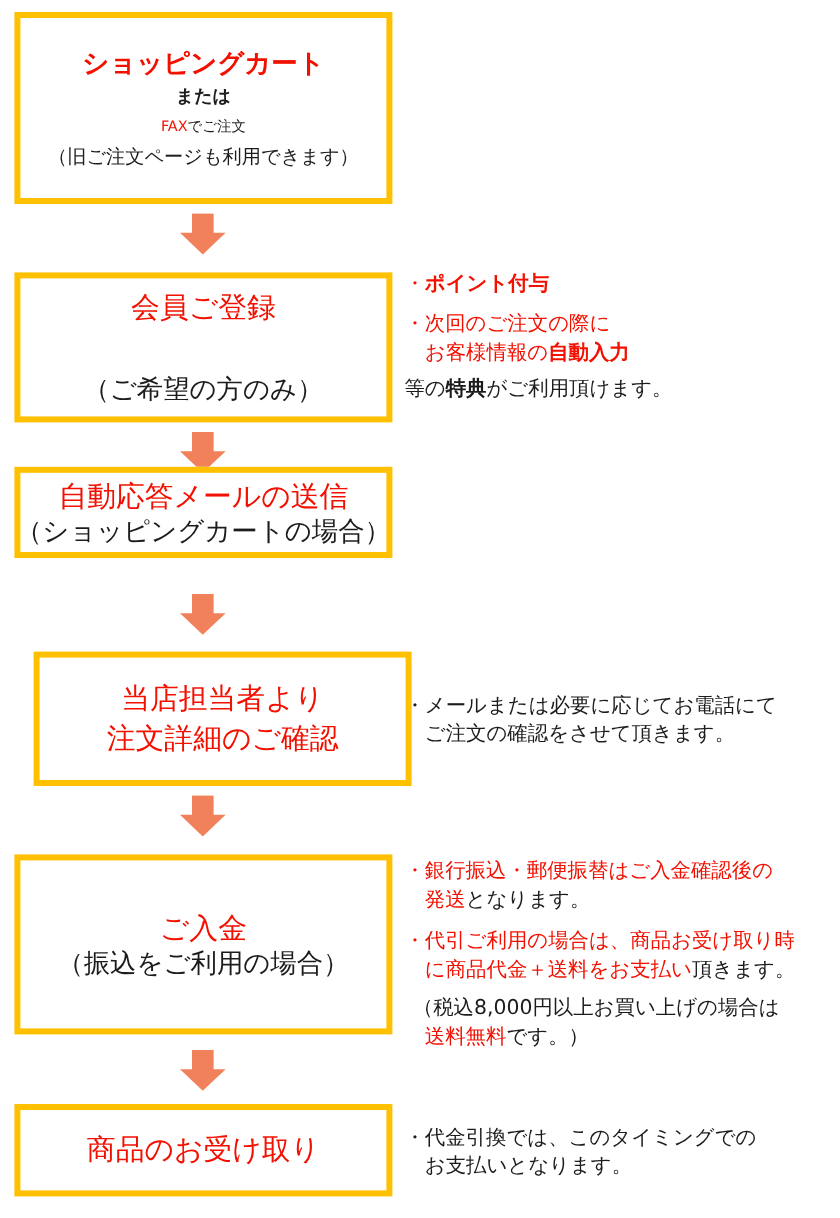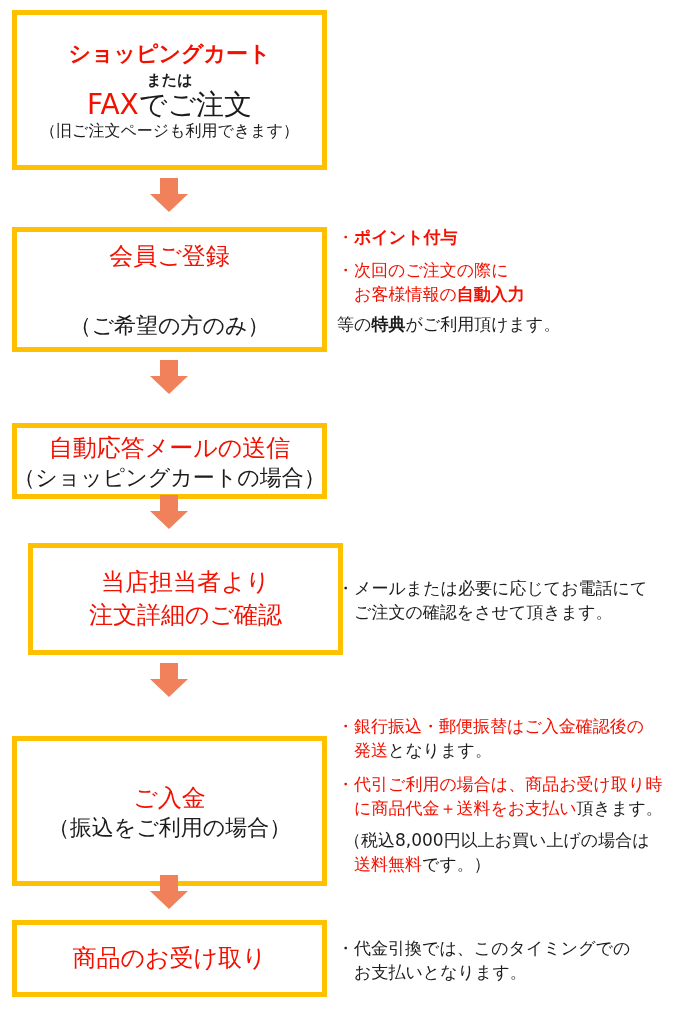--- a/index.html
+++ b/index.html
@@ -12,21 +12,21 @@
     position:absolute; left:12px; width:315px; box-sizing:border-box;
     border:5px solid var(--border); background:#ffffff;
     display:flex; flex-direction:column; align-items:center; justify-content:center;
     text-align:center;
   }
   .box-line { color:var(--ink); white-space:nowrap; }
   .box-line span.red, .note-line span.red { color:var(--red); }
   .box-line span.bold, .note-line span.bold { font-weight:bold; }
   .t-xl   { font-size:24px; line-height:33px; }
   .t-xl-b { font-size:22px; line-height:30px; font-weight:bold; }
-  .t-lg   { font-size:28px; line-height:28px; }
+  .t-lg   { font-size:12px; line-height:28px; }
   .t-md   { font-size:22px; line-height:26px; }
   .t-md-b { font-size:15px; line-height:22px; font-weight:bold; }
   .t-sm   { font-size:16px; line-height:23px; }
   .arrow { position:absolute; left:150px; width:38px; height:34px; }
   .arrow .stem {
     position:absolute; left:10px; top:0; width:18px; height:17px;
     background:var(--arrow);
   }
   .arrow .head {
     position:absolute; left:0; top:16px; width:0; height:0;
@@ -60,41 +60,41 @@
     <div class="arrow" style="top: 360px;">
       <div class="stem"></div>
       <div class="head"></div>
     </div>
     <div class="note" style="top: 216px;">
       <div class="note-line" style="margin-top: 9px;"><span class="red">・</span><span class="red bold">ポイント付与</span></div>
       <div class="note-line" style="margin-top: 9px;"><span class="red">・次回のご注文の際に</span></div>
       <div class="note-line" style="padding-left: 17px;"><span class="red">お客様情報の</span><span class="red bold">自動入力</span></div>
       <div class="note-line" style="margin-top: 6px;"><span>等の</span><span class="bold">特典</span><span>がご利用頂けます。</span></div>
     </div>
-    <div class="flow-box" style="top: 423px; height: 76px;">
+    <div class="flow-box" style="top: 389px; height: 76px;">
       <div class="box-line t-xl"><span class="red">自動応答メールの送信</span></div>
       <div class="box-line t-md"><span>（ショッピングカートの場合）</span></div>
     </div>
     <div class="arrow" style="top: 495px;">
       <div class="stem"></div>
       <div class="head"></div>
     </div>
     <div class="flow-box" style="top: 543px; height: 112px; margin-left: 16px;">
       <div class="box-line t-xl"><span class="red">当店担当者より</span></div>
       <div class="box-line t-xl"><span class="red">注文詳細のご確認</span></div>
     </div>
     <div class="arrow" style="top: 663px;">
       <div class="stem"></div>
       <div class="head"></div>
     </div>
     <div class="note" style="top: 576px;">
       <div class="note-line"><span>・メールまたは必要に応じてお電話にて</span></div>
       <div class="note-line" style="padding-left: 17px;"><span>ご注文の確認をさせて頂きます。</span></div>
     </div>
-    <div class="flow-box" style="top: 712px; height: 150px; margin-top: 24px;">
+    <div class="flow-box" style="top: 712px; height: 150px;">
       <div class="box-line t-xl"><span class="red">ご入金</span></div>
       <div class="box-line t-md"><span>（振込をご利用の場合）</span></div>
     </div>
     <div class="arrow" style="top: 875px;">
       <div class="stem"></div>
       <div class="head"></div>
     </div>
     <div class="note" style="top: 714px;">
       <div class="note-line"><span class="red">・銀行振込・郵便振替はご入金確認後の</span></div>
       <div class="note-line" style="padding-left: 17px;"><span class="red">発送</span><span>となります。</span></div>

